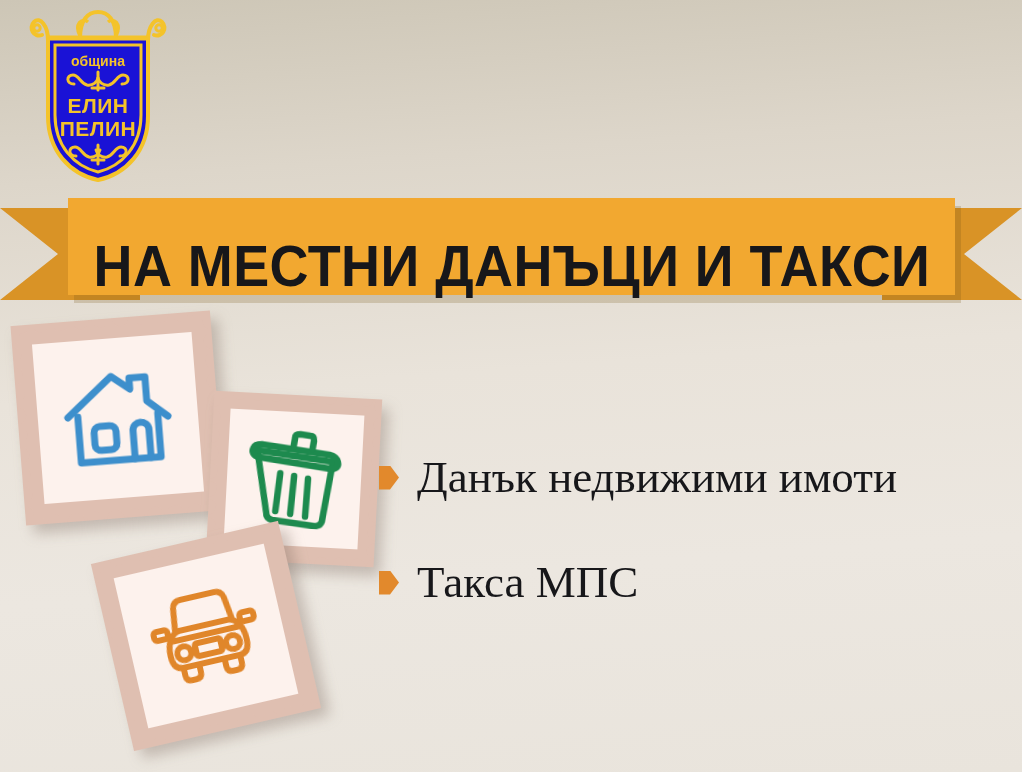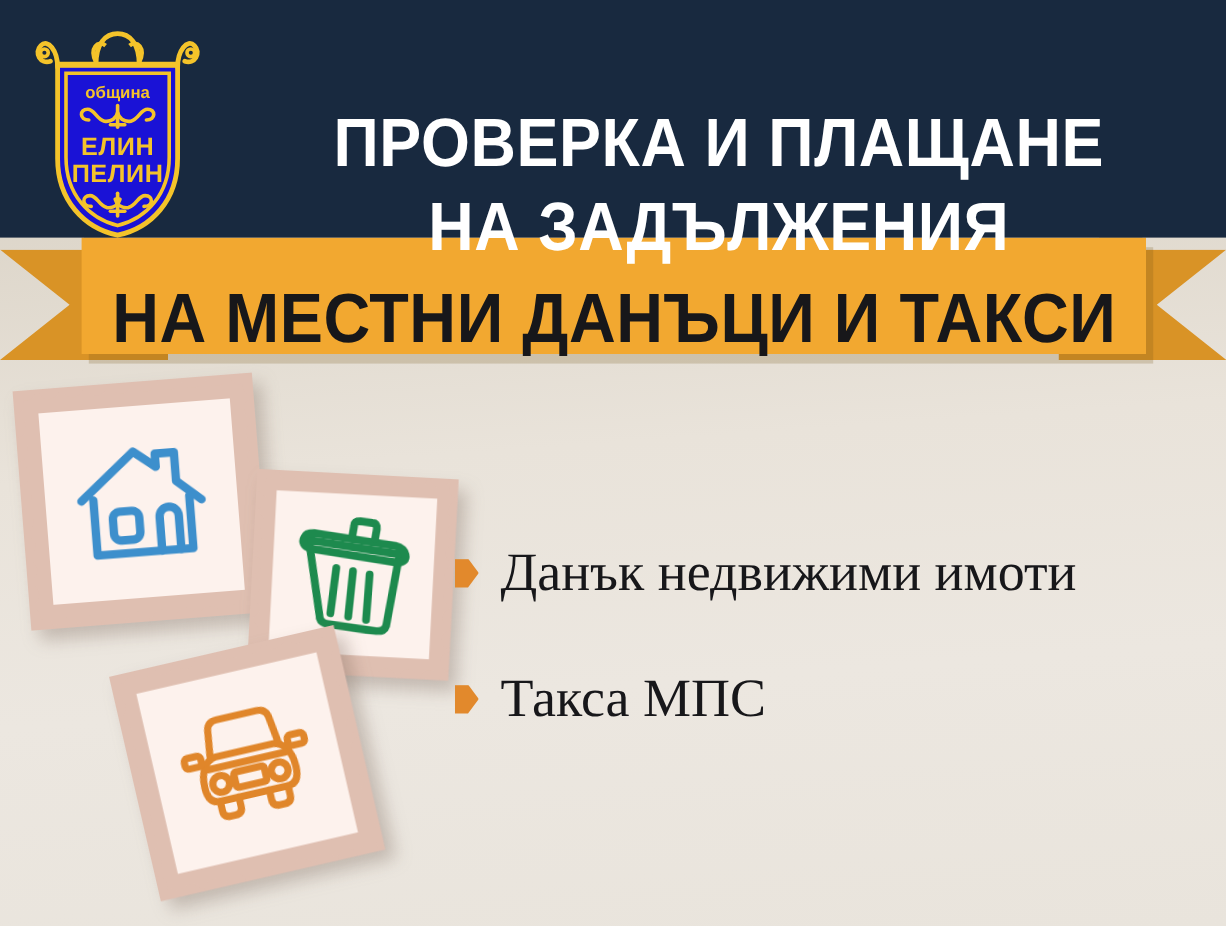--- a/index.html
+++ b/index.html
@@ -41,21 +41,21 @@
     transform: scaleX(0.92);
     transform-origin: 50% 0;
     white-space: pre-line;
   }
   .header-title .l2 { display: block; }
 
   
   .crest {
     position: absolute;
     left: 22px;
-    top: 24px;
+    top: 8px;
     width: 152px;
     height: 182px;
     z-index: 7;
   }
   .crest svg { display: block; }
 
   
   .ribbon-wrap {
     position: absolute;
     left: 0;
@@ -190,26 +190,20 @@
     line-height: 50px;
     color: #17171a;
     white-space: nowrap;
   }
 </style>
 </head>
 <body>
 
 <div id="poster">
 
-  <div class="header">
-    <div class="header-title">
-      <span>ПРОВЕРКА И ПЛАЩАНЕ</span>
-      <span class="l2">НА ЗАДЪЛЖЕНИЯ</span>
-    </div>
-  </div>
 
   <div class="crest">
     <svg width="152" height="182" viewBox="0 0 152 182">
 
       <path d="M26 30 H126 V108 C126 143 104 166 76 172 C48 166 26 143 26 108 Z" fill="#1a12d6" stroke="#f4c32a" stroke-width="4"></path>
       <path d="M33 37 H119 V107 C119 138 100 158 76 164 C52 158 33 138 33 107 Z" fill="none" stroke="#f4c32a" stroke-width="3"></path>
 
       <path d="M26 30 H126" stroke="#f4c32a" stroke-width="5" fill="none"></path>
 
       <path d="M26 32 C26 18 18 8 12 14 C6 20 12 30 20 27" fill="none" stroke="#f4c32a" stroke-width="4" stroke-linecap="round"></path>

